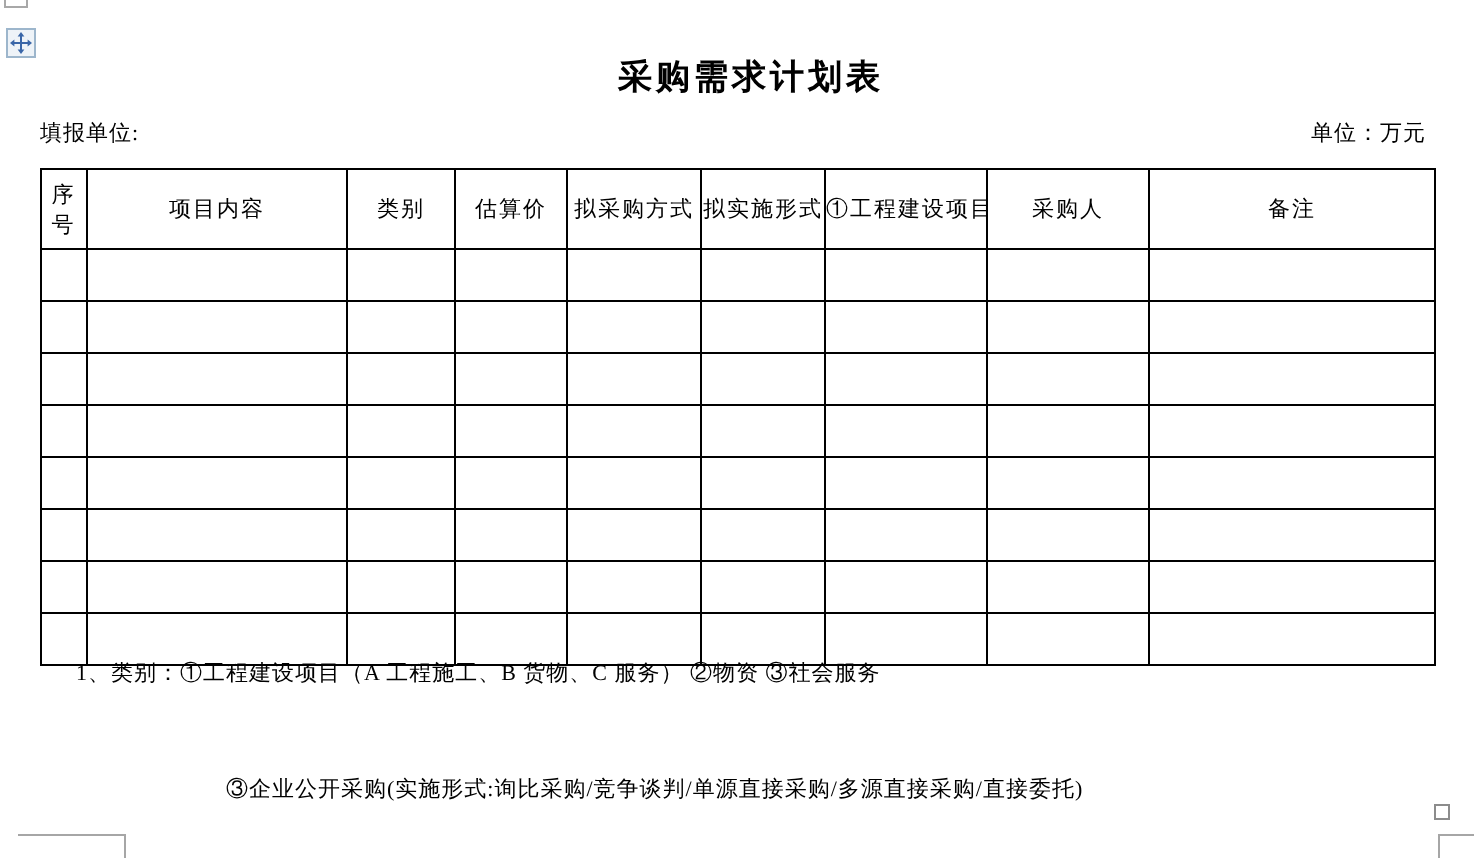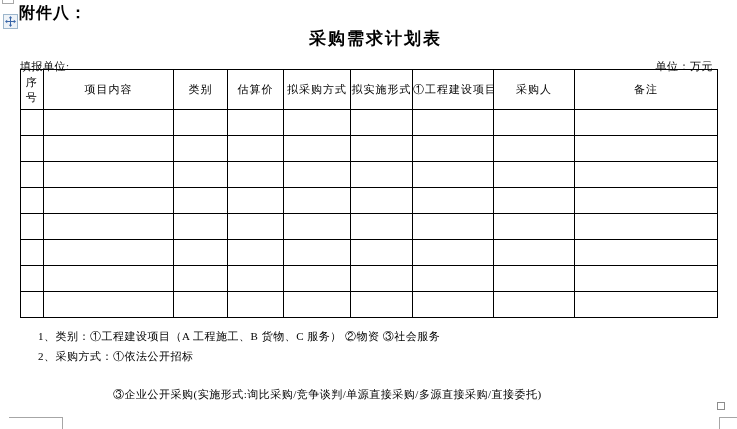--- a/index.html
+++ b/index.html
@@ -40,21 +40,21 @@
     text-align: right;
   }
   .unit-label {
     position: absolute;
     right: 24px; top: 59px;
     font-size: 11px;
     letter-spacing: 0.5px;
   }
   table.plan-table {
     position: absolute;
-    left: 20px; top: 69px;
+    left: 20px; top: 84px;
     border-collapse: collapse;
     table-layout: fixed;
     width: 697px;
     font-family: Liberation Mono, monospace;
   }
   table.plan-table td, table.plan-table th {
     border: 1px solid #000000;
     font-size: 11px;
     font-weight: normal;
     text-align: center;
@@ -109,21 +109,20 @@
     cursor: nwse-resize;
   }
 </style>
 </head>
 <body>
 
 <div class="page">
 
   <div class="partial-box-top"></div>
 
-  <div class="attachment-label">附件八：</div>
 
   <div class="move-handle">
     <svg width="11" height="11" viewBox="0 0 11 11">
       <g fill="#3a66a8">
         <rect x="5" y="1.5" width="1" height="8"></rect>
         <rect x="1.5" y="5" width="8" height="1"></rect>
         <polygon points="5.5,0 3.8,2.2 7.2,2.2"></polygon>
         <polygon points="5.5,11 3.8,8.8 7.2,8.8"></polygon>
         <polygon points="0,5.5 2.2,3.8 2.2,7.2"></polygon>
         <polygon points="11,5.5 8.8,3.8 8.8,7.2"></polygon>
@@ -245,21 +244,20 @@
           <td></td>
           <td></td>
           <td></td>
           <td></td>
           <td></td>
       </tr>
     </tbody>
   </table>
 
   <div class="notes-line note-1">1、类别：①工程建设项目（A 工程施工、B 货物、C 服务） ②物资 ③社会服务</div>
-  <div class="notes-line note-2">2、采购方式：①依法公开招标</div>
   <div class="notes-line note-4">③企业公开采购(实施形式:询比采购/竞争谈判/单源直接采购/多源直接采购/直接委托)</div>
 
   <div class="resize-square"></div>
   <div class="mark mark-bl-h"></div>
   <div class="mark mark-bl-v"></div>
   <div class="mark mark-br-h"></div>
   <div class="mark mark-br-v"></div>
 
 </div>
 

